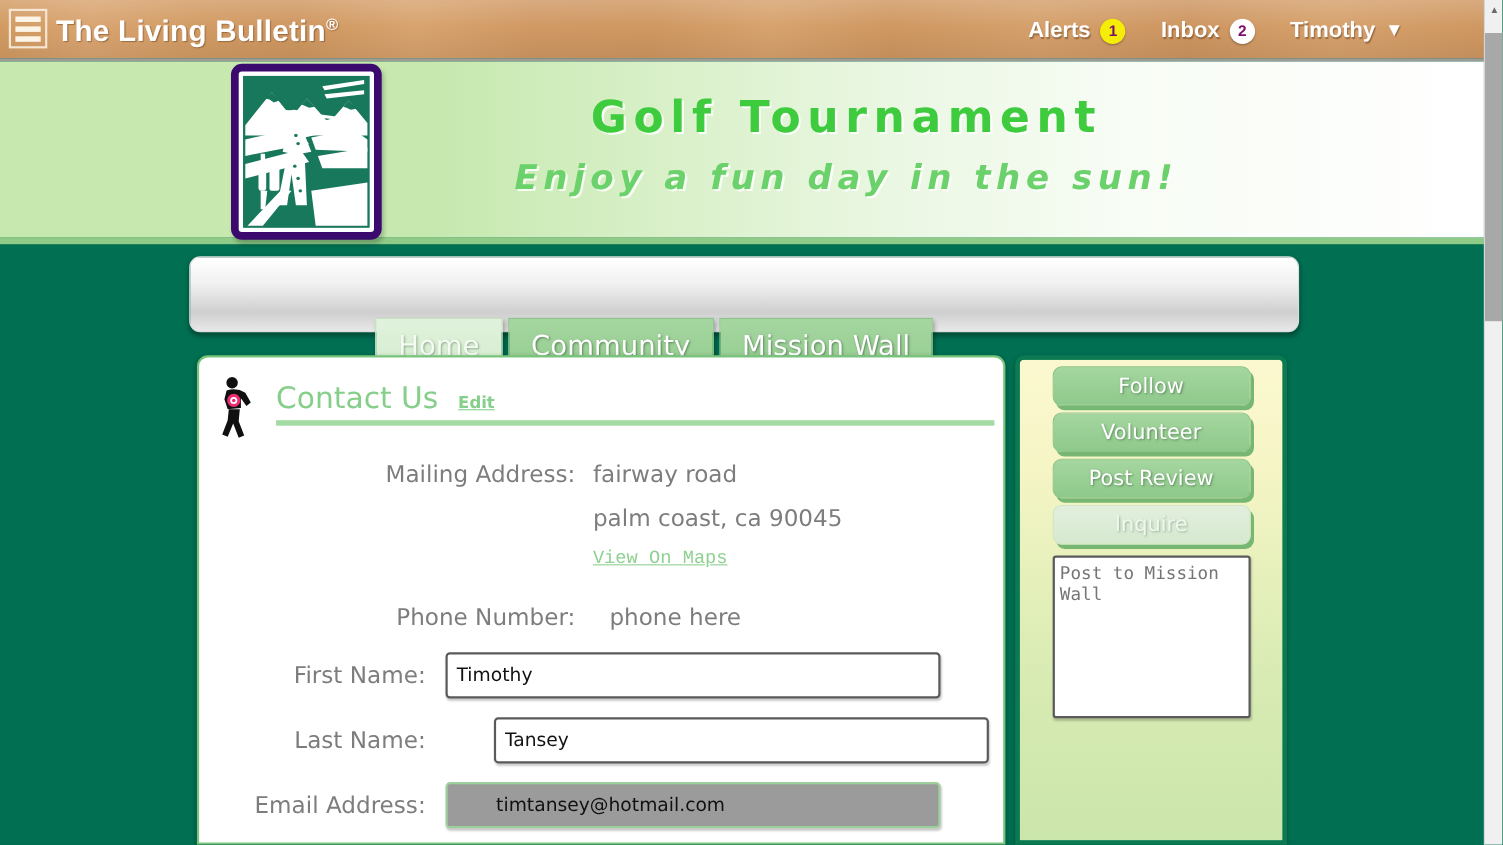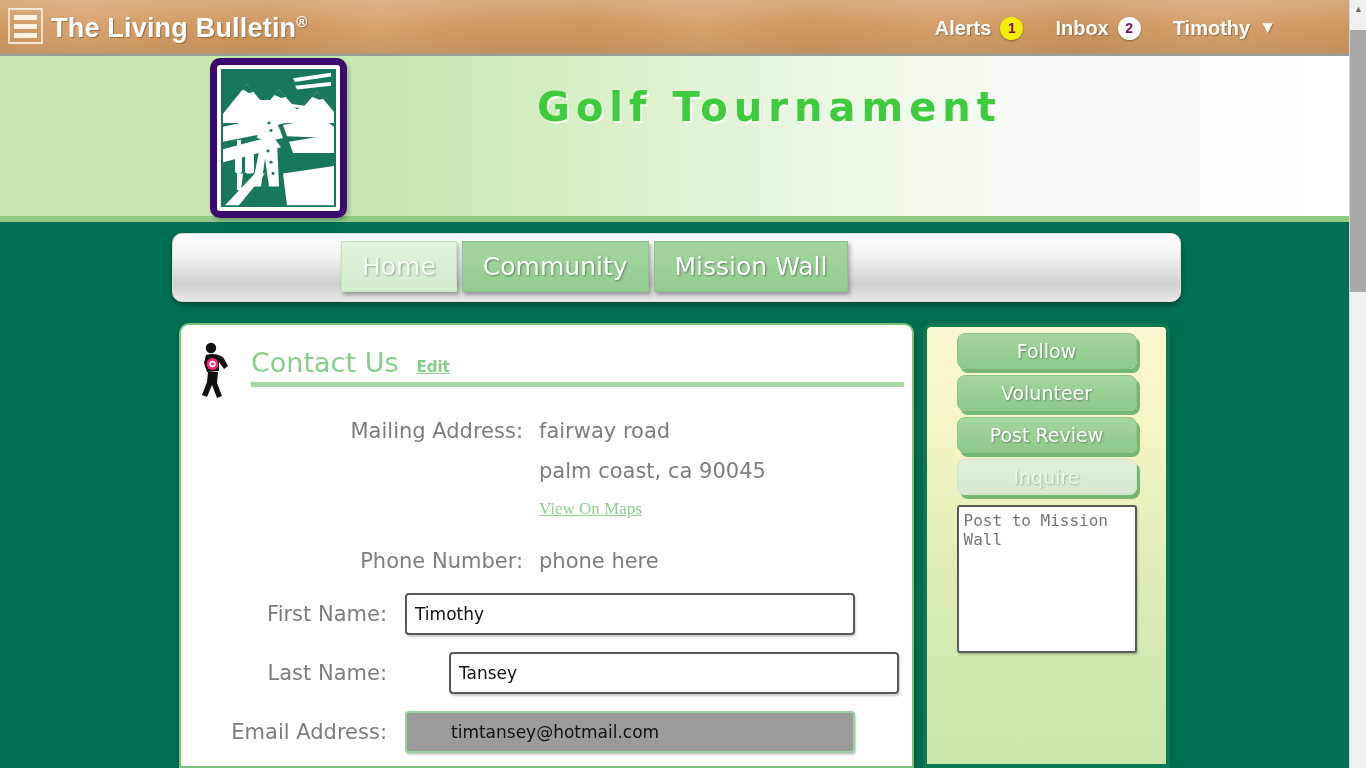--- a/index.html
+++ b/index.html
@@ -145,21 +145,21 @@
   .navtab {
     height: 51px;
     padding: 0 20px;
     display: flex; align-items: center; justify-content: center;
     font-family: "DejaVu Sans", sans-serif;
     font-size: 25px; color: #ffffff;
     text-shadow: 1px 1px 2px rgba(60,90,60,.65);
     background: linear-gradient(180deg, #a5d6a0 0%, #93cc8e 100%);
     border: 1px solid #8bc48a;
     box-shadow: 2px 3px 4px rgba(0,0,0,.3);
-    cursor: pointer; white-space: nowrap;
+    cursor: pointer; white-space: nowrap; margin-top: 48px;
   }
   .navtab.active {
     background: linear-gradient(180deg, #e0f2dc 0%, #d4ecce 100%);
     color: #f4fbf2;
     text-shadow: 1px 1px 2px rgba(120,150,120,.8);
     border: 1px solid #c6e2c0;
   }
 
   
   #main-card {
@@ -200,21 +200,21 @@
   .flabel {
     font-family: "DejaVu Sans", sans-serif;
     font-size: 21px; color: #7d7d7d;
     text-align: right; white-space: nowrap;
   }
   .fvalue {
     font-family: "DejaVu Sans", sans-serif;
     font-size: 21px; color: #7d7d7d; white-space: nowrap;
   }
   .flink {
-    font-family: Liberation Serif, serif;
+    font-family: Liberation Mono, monospace;
     font-size: 17px; color: #8fd191;
     text-decoration: underline; cursor: pointer; text-align: center;
   }
   .finput {
     height: 42px; width: 450px;
     border: 2px solid #5a5a5a;
     border-radius: 4px;
     background: #ffffff;
     font-family: "DejaVu Sans", sans-serif;
     font-size: 17px; color: #111;
@@ -389,20 +389,21 @@
         <path d="M26 80 L30 80 L30 90 L26 90 Z" fill="#ffffff"></path>
         <path d="M16 112 L22 112 L20 130 L16 130 Z" fill="#ffffff"></path>
 
         <path d="M4 146 L34 112 L44 112 L18 146 Z" fill="#ffffff"></path>
         <path d="M62 112 L113 104 L113 146 L66 146 Z" fill="#ffffff"></path>
       </svg>
     </div>
   </div>
 
   <div id="banner-title">Golf Tournament</div>
+  <div id="banner-sub">Enjoy a fun day in the sun!</div>
 
   <div id="navbar">
     <div id="navtabs">
       <div class="navtab active">
         <span>Home</span>
       </div>
       <div class="navtab">
         <span>Community</span>
       </div>
       <div class="navtab">
@@ -438,21 +439,21 @@
       <span class="flabel" style="width:272px;"></span>
       <span class="fvalue" style="margin-left:16px;">palm coast, ca 90045</span>
     </div>
     <div class="frow" style="left:70px; top:174px; width:653px;">
       <span class="flabel" style="width:272px;"></span>
       <span class="flink" style="margin-left:16px;">View On Maps</span>
     </div>
 
     <div class="frow" style="left:70px; top:224px; width:653px;">
       <span class="flabel" style="width:272px;">Phone Number:</span>
-      <span class="fvalue" style="margin-left:16px;">phone here</span>
+      <span class="fvalue" style="margin-left:31px;">phone here</span>
     </div>
 
     <div class="frow" style="left:18px; top:268px; width:700px;">
       <span class="flabel" style="width:188px;">First Name:</span>
       <input class="finput" type="text" style="margin-left: 18px;" value="Timothy">
     </div>
 
     <div class="frow" style="left:18px; top:327px; width:700px;gap:44px;">
       <span class="flabel" style="width:188px;">Last Name:</span>
       <input class="finput" type="text" style="margin-left: 18px;" value="Tansey">

